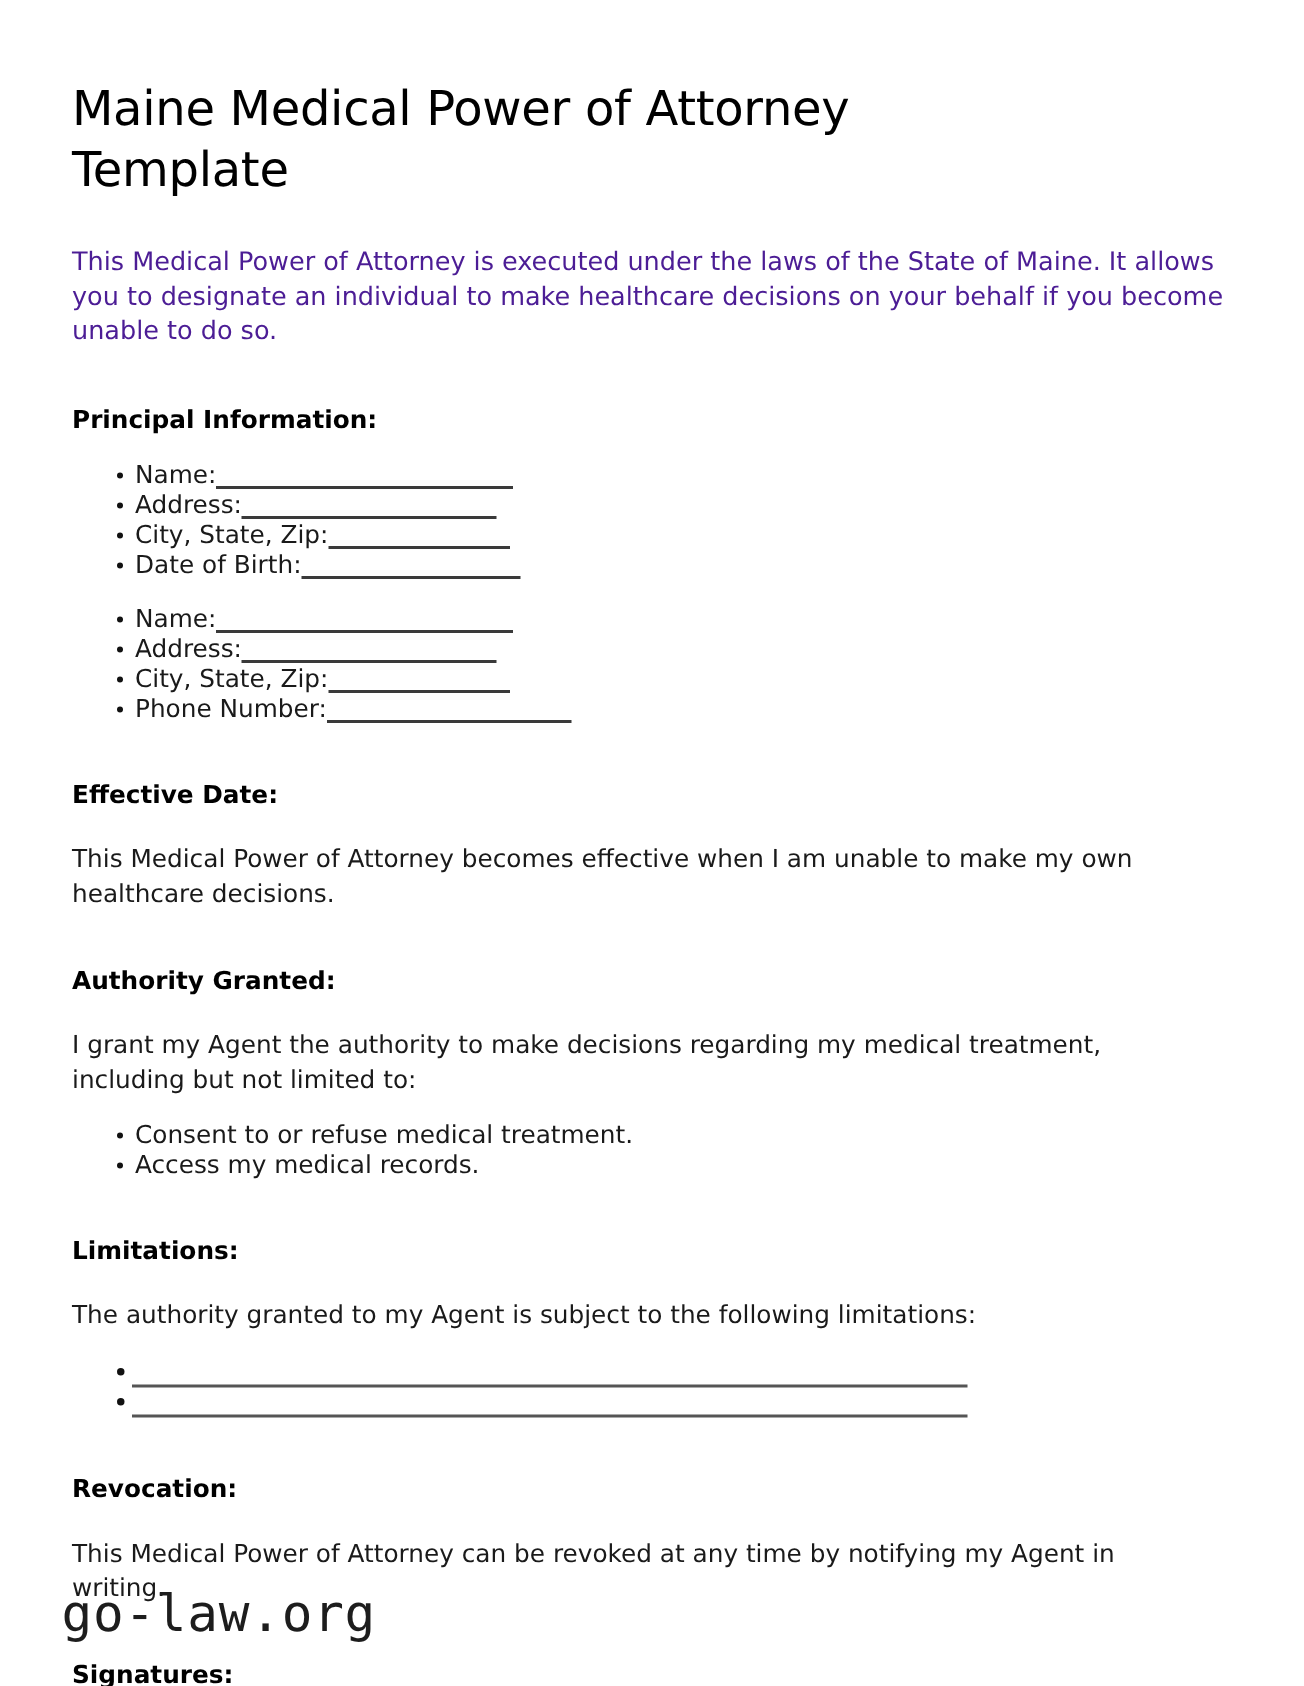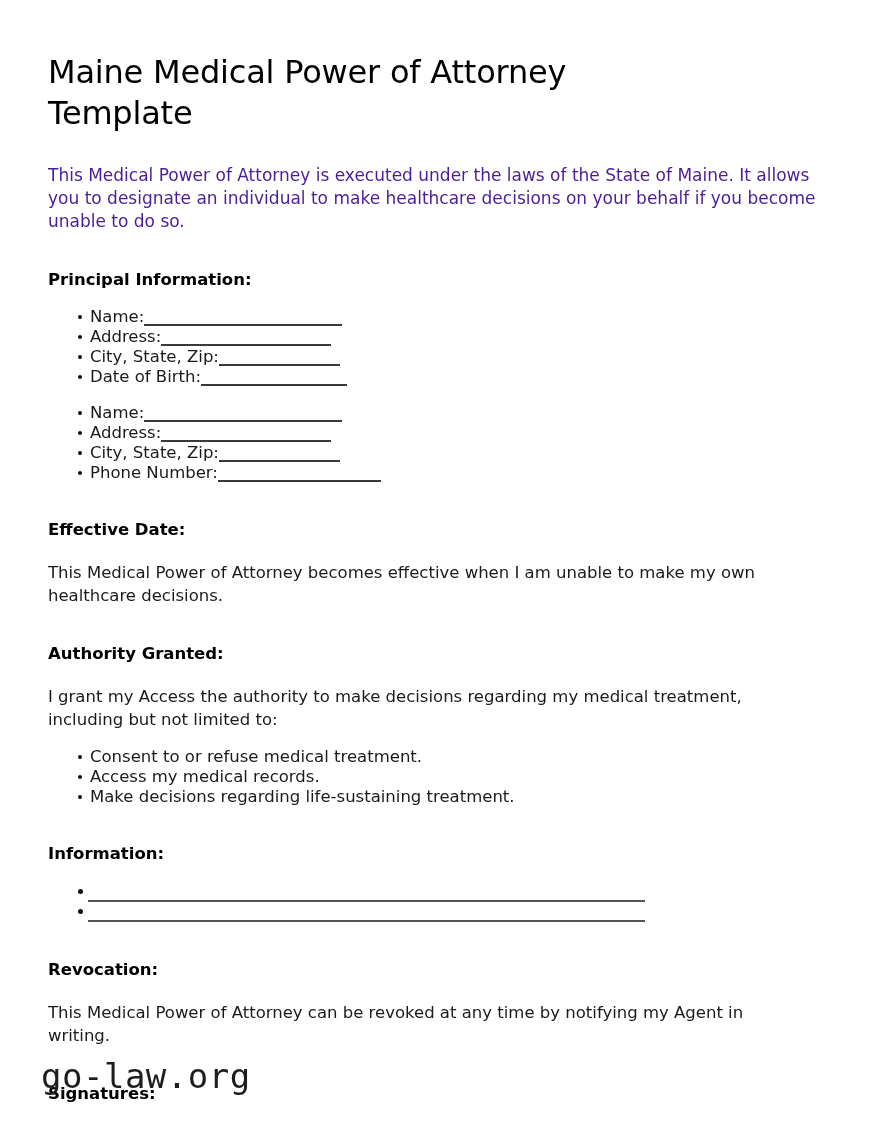--- a/index.html
+++ b/index.html
@@ -158,28 +158,28 @@
       <li><span class="field-label">Name:</span><span class="rule" style="width: 198px;"></span></li>
       <li><span class="field-label">Address:</span><span class="rule" style="width: 170px;"></span></li>
       <li><span class="field-label">City, State, Zip:</span><span class="rule" style="width: 121px;"></span></li>
       <li><span class="field-label">Phone Number:</span><span class="rule" style="width: 163px;"></span></li>
     </ul>
 
     <h2 class="section">Effective Date:</h2>
     <p class="body-text">This Medical Power of Attorney becomes effective when I am unable to make my own healthcare decisions.</p>
 
     <h2 class="section">Authority Granted:</h2>
-    <p class="body-text">I grant my Access the authority to make decisions regarding my medical treatment, including but not limited to:</p>
+    <p class="body-text">I grant my Agent the authority to make decisions regarding my medical treatment, including but not limited to:</p>
     <ul class="bullet-list">
       <li>Consent to or refuse medical treatment.</li>
       <li>Access my medical records.</li>
-      <li>Make decisions regarding life-sustaining treatment.</li>
     </ul>
 
-    <h2 class="section">Information:</h2>
+    <h2 class="section">Limitations:</h2>
+    <p class="body-text">The authority granted to my Agent is subject to the following limitations:</p>
     <ul class="blank-list">
       <li>
           <span class="blank-rule"></span>
         </li>
       <li>
           <span class="blank-rule"></span>
         </li>
     </ul>
 
     <h2 class="section">Revocation:</h2>

